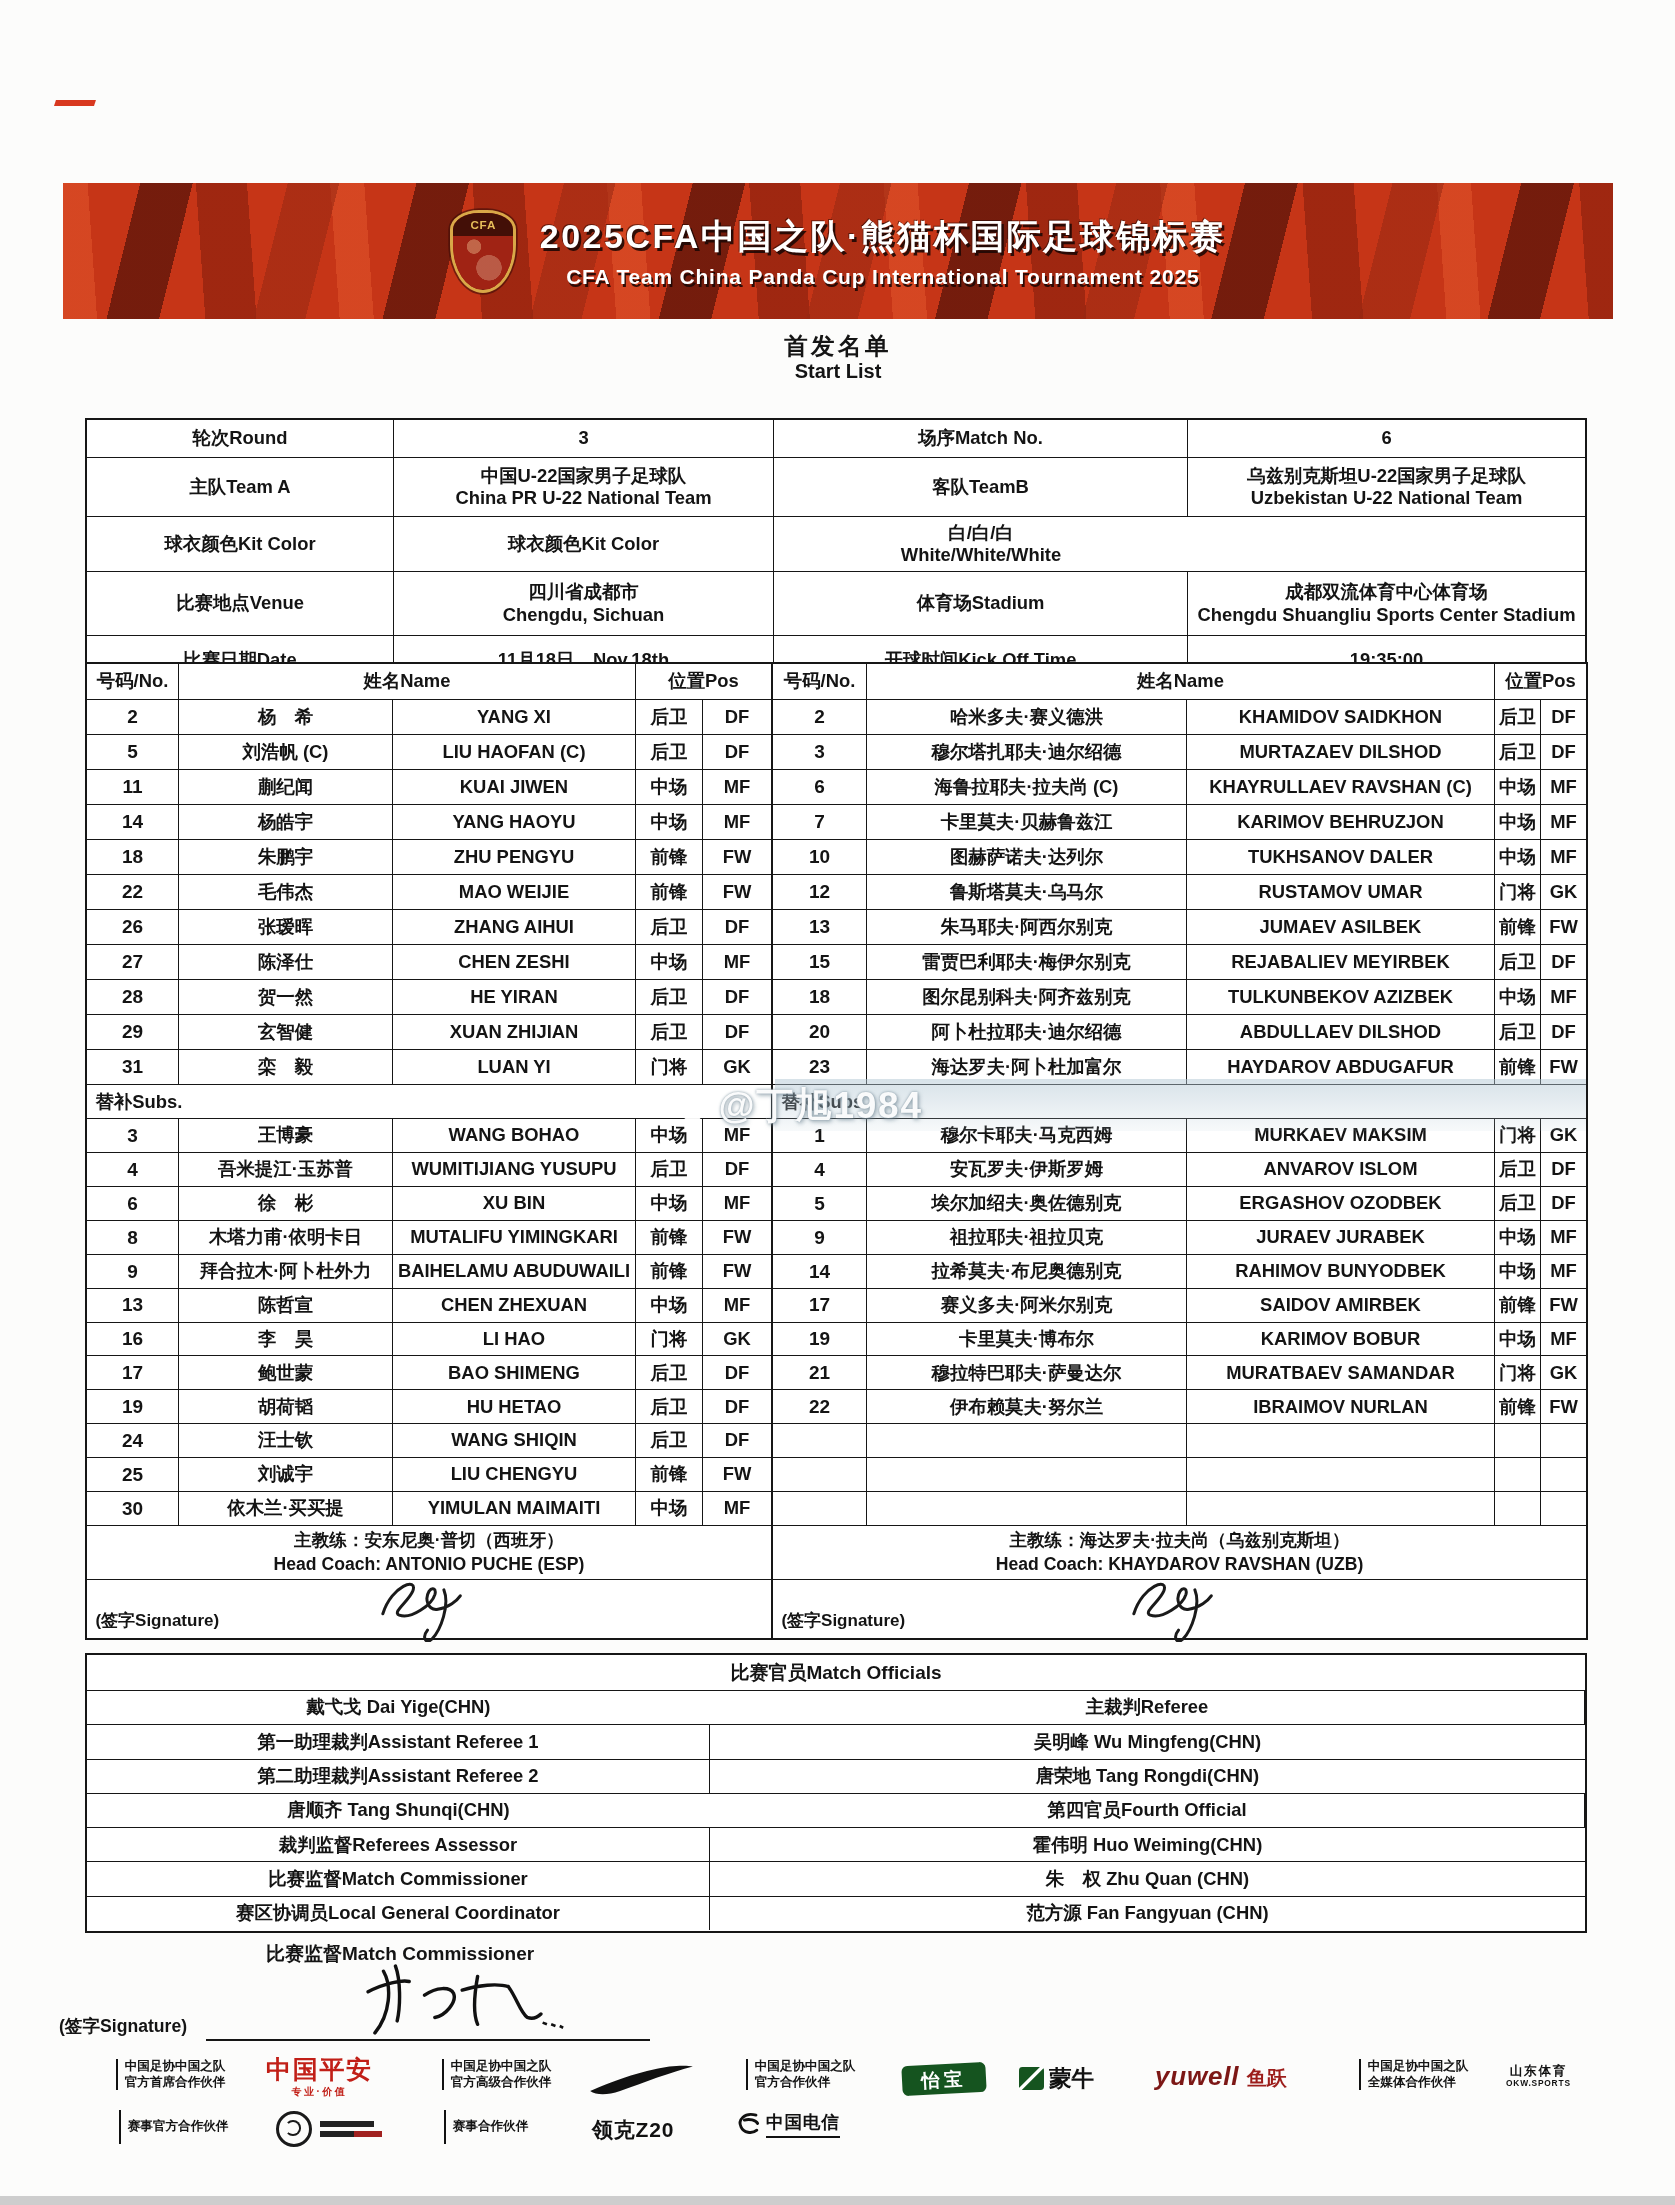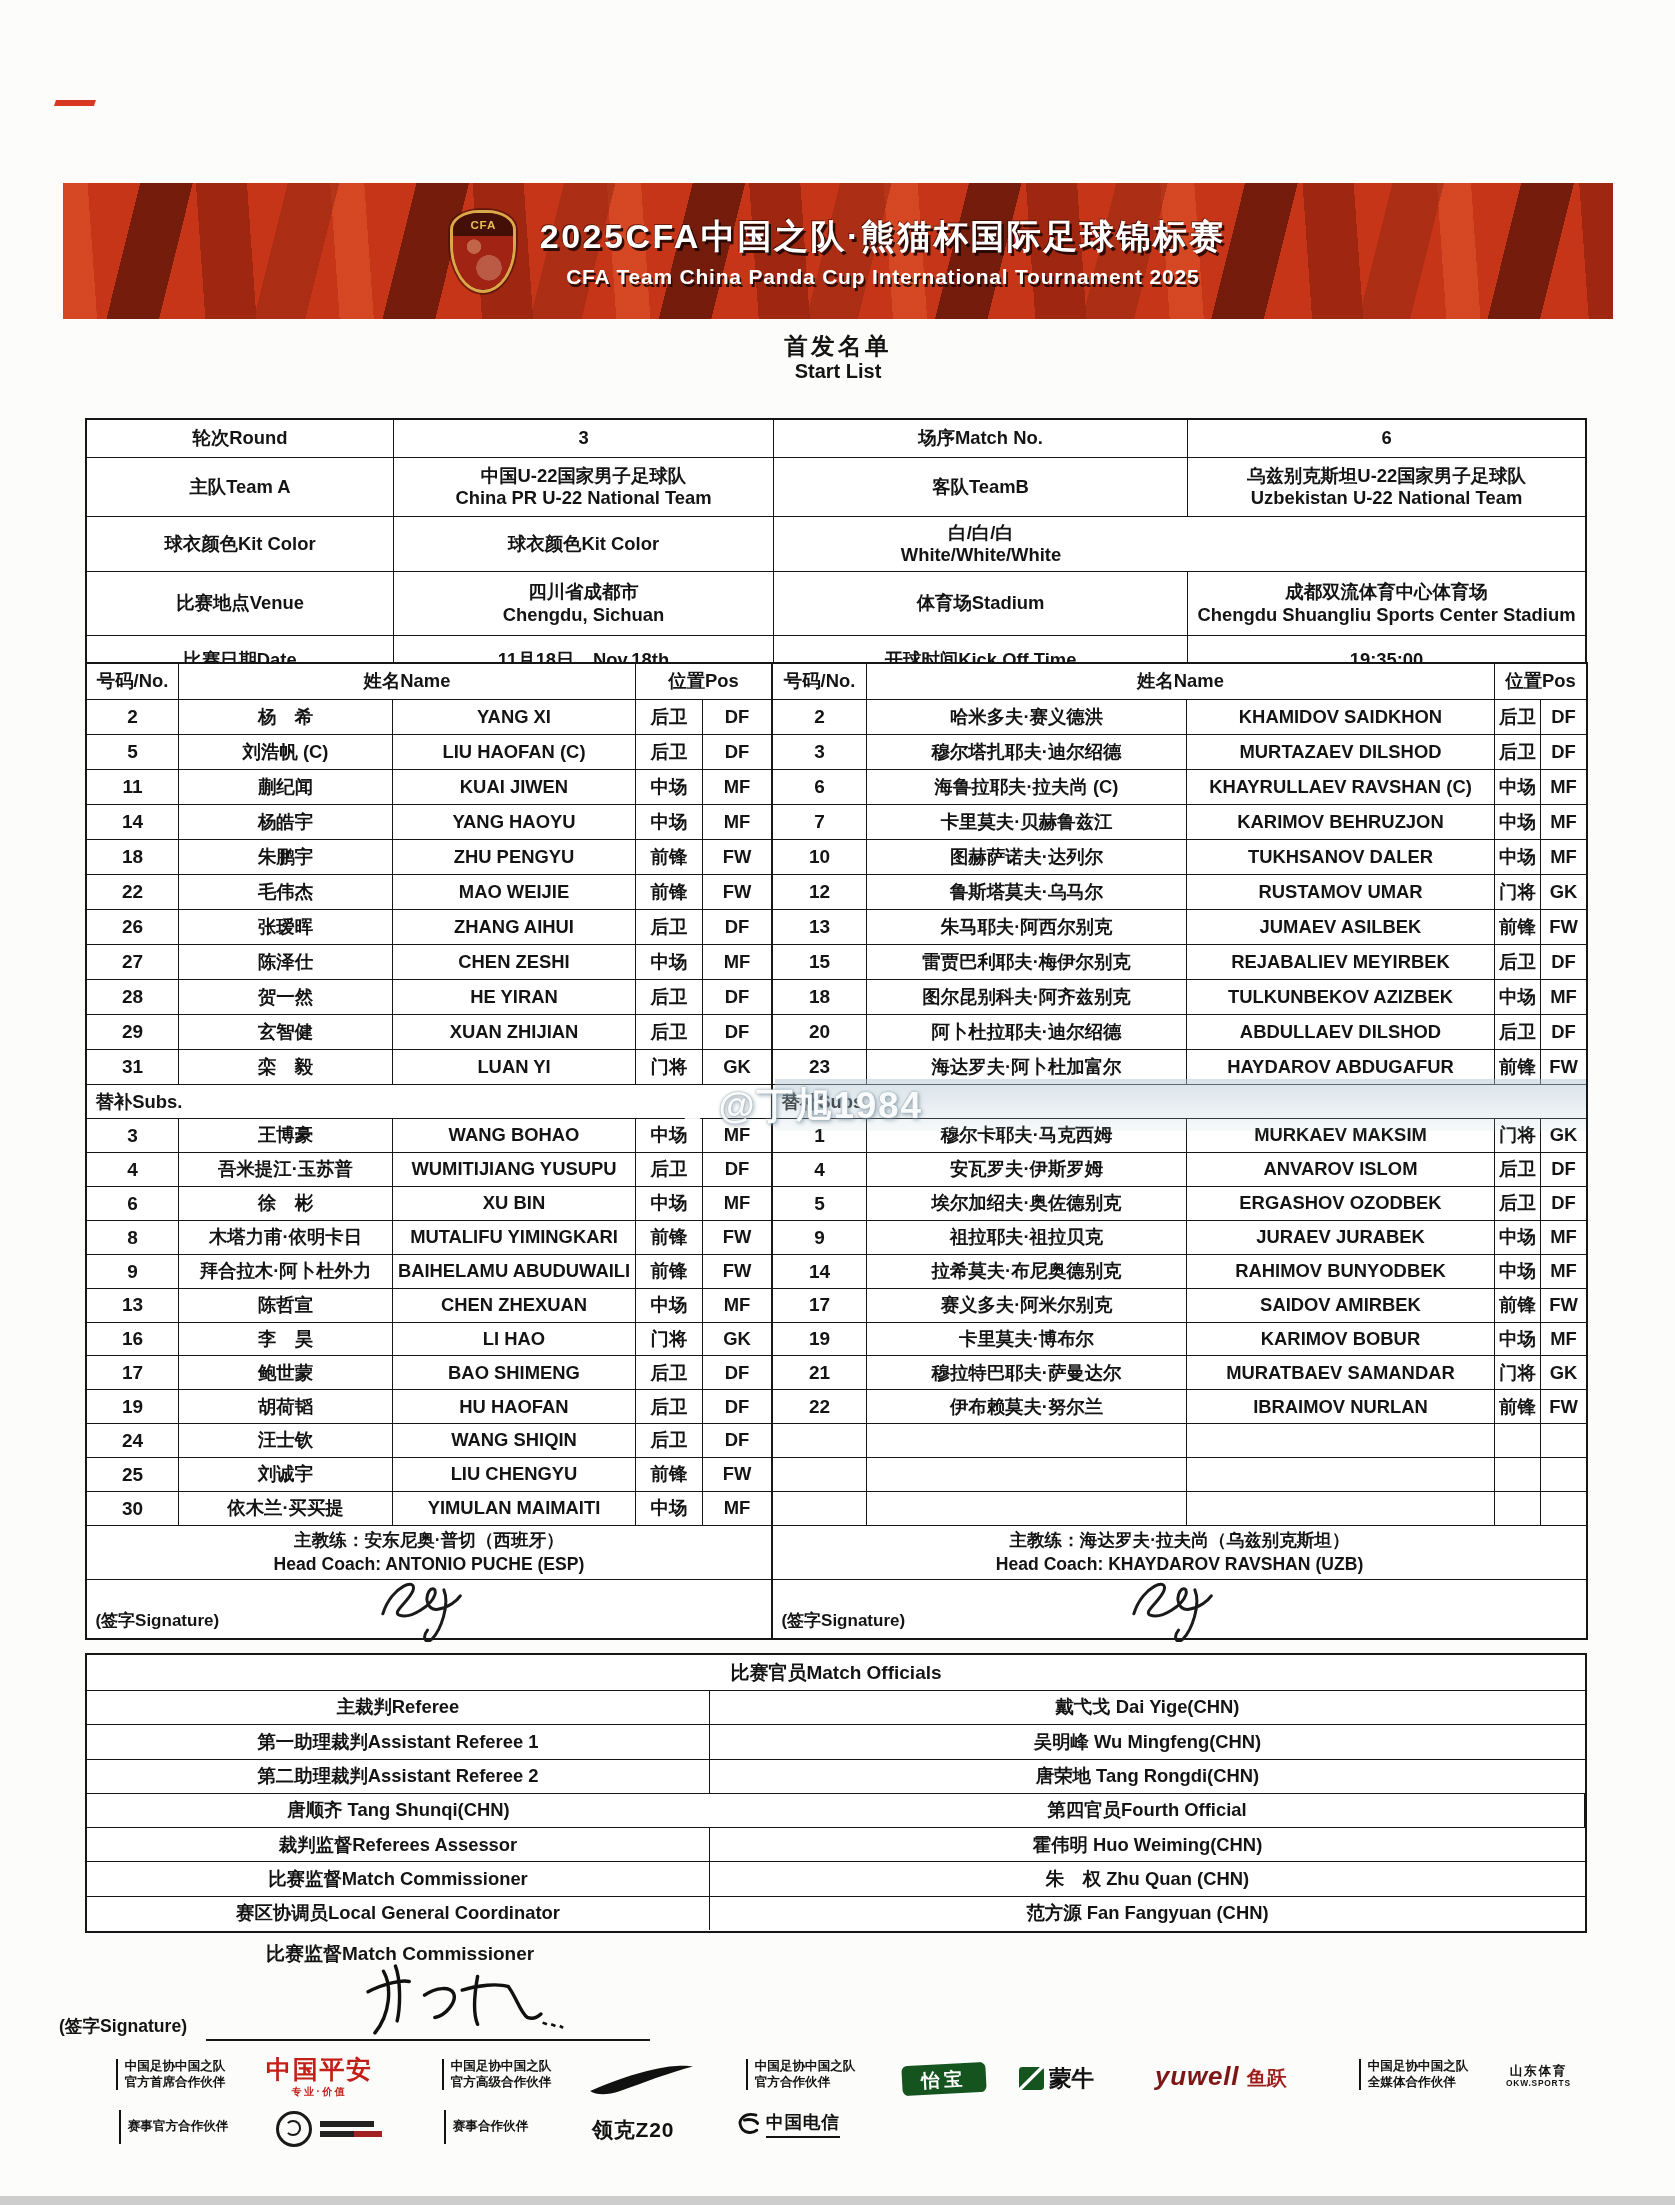--- a/index.html
+++ b/index.html
@@ -526,21 +526,21 @@
           </div>
         </div>
         <div class="grow" style="grid-template-columns: 92px 214px 243px 67px 1fr;">
           <div class="cell fs-num">
             <span class="l1">19</span>
           </div>
           <div class="cell fs-name">
             <span class="l1">胡荷韬</span>
           </div>
           <div class="cell fs-name">
-            <span class="l1">HU HAOFAN</span>
+            <span class="l1">HU HETAO</span>
           </div>
           <div class="cell fs-pos">
             <span class="l1">后卫</span>
           </div>
           <div class="cell fs-pos last">
             <span class="l1">DF</span>
           </div>
         </div>
         <div class="grow" style="grid-template-columns: 92px 214px 243px 67px 1fr;">
           <div class="cell fs-num">
@@ -1031,25 +1031,25 @@
       <circle cx="21" cy="23" r="13" fill="none" stroke="rgba(255,255,255,.95)" stroke-width="5"></circle>
       <circle cx="30" cy="11" r="5" fill="rgba(255,255,255,.95)"></circle>
     </svg>
     <span class="wm-text">@丁旭1984</span>
   </div>
 
   <div id="officials-table" class="tbl" style="left:85px;top:1653px;width:1502px;height:280px;">
       <div class="grow first offhead" style="height: 35px;">比赛官员Match Officials</div>
       <div style="display: grid; grid-template-rows: repeat(7, 1fr); height: 240px;">
         <div class="grow" style="grid-template-columns: 623px 1fr;">
+          <div class="cell fs-val last">
+            <span class="l1">戴弋戈 Dai Yige(CHN)</span>
+          </div>
           <div class="cell fs-lab">
             <span class="l1">主裁判Referee</span>
-          </div>
-          <div class="cell fs-val last">
-            <span class="l1">戴弋戈 Dai Yige(CHN)</span>
           </div>
         </div>
         <div class="grow" style="grid-template-columns: 623px 1fr;">
           <div class="cell fs-lab">
             <span class="l1">第一助理裁判Assistant Referee 1</span>
           </div>
           <div class="cell fs-val last">
             <span class="l1">吴明峰 Wu Mingfeng(CHN)</span>
           </div>
         </div>

